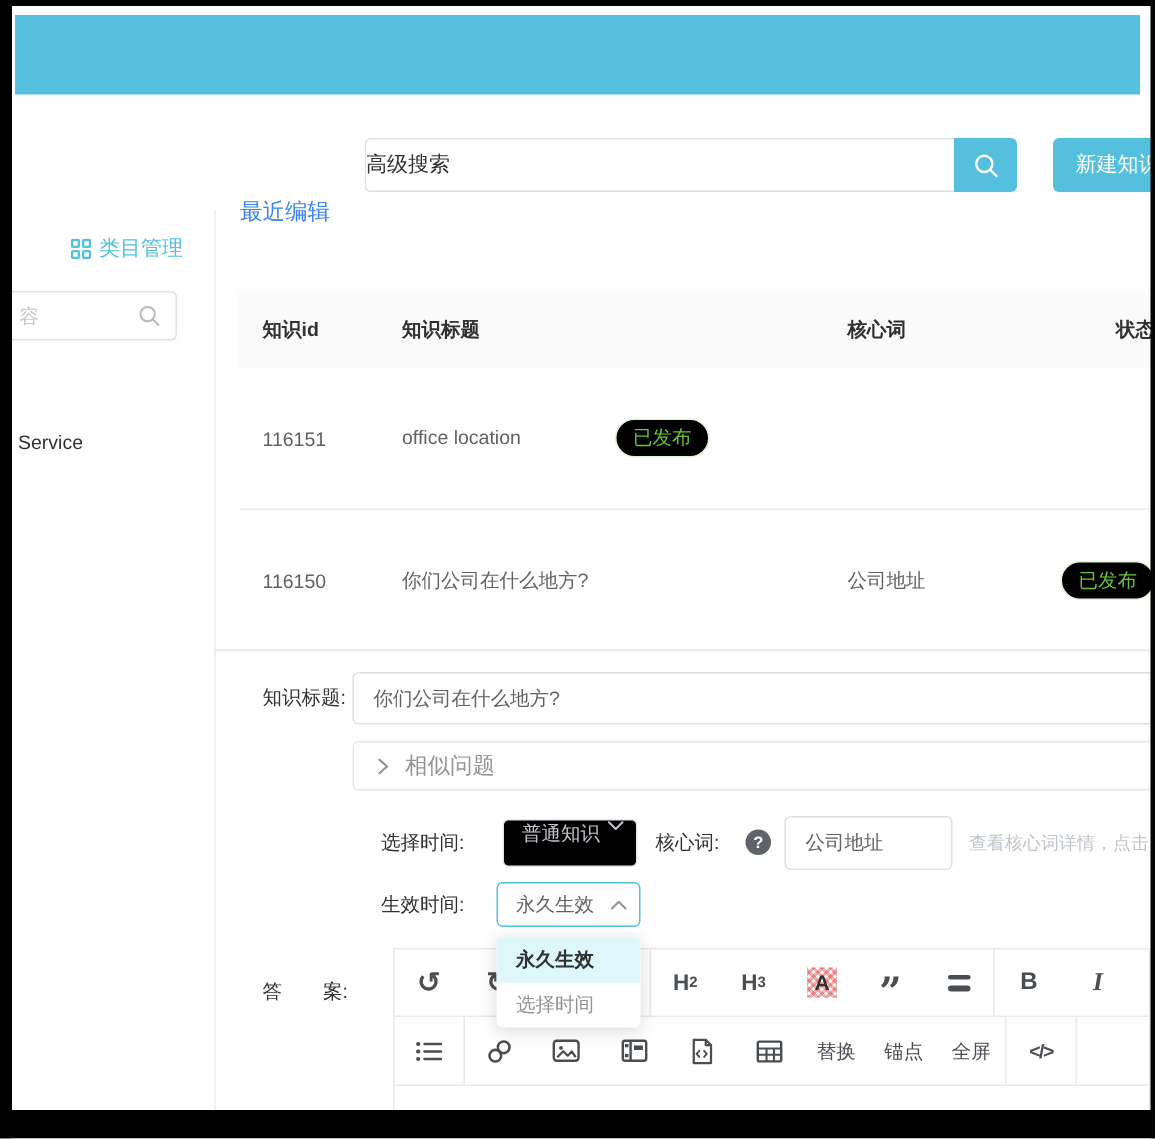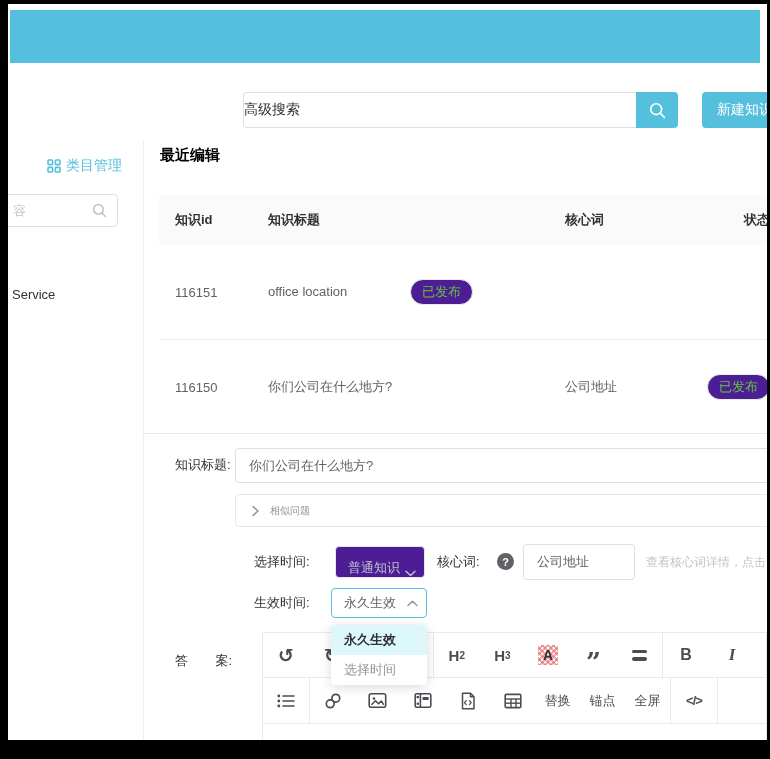--- a/index.html
+++ b/index.html
@@ -38,49 +38,49 @@
   .side-divider { left:143px; top:140px; width:1px; height:600px; background:#ebeef5; }
   .cat-manage { left:47px; top:157px; display:flex; align-items:center; gap:5px; color:#55c0dd;
     font-size:14px; cursor:pointer; }
   .side-search { left:-16px; top:194px; width:134px; height:33px; border:1px solid #dcdfe6;
     border-radius:4px; background:#fff; display:flex; align-items:center; }
   .side-search-text { padding-left:28px; font-size:13px; color:#c0c4cc; flex:1; }
   .side-search .mag { margin-right:10px; }
   .side-item { left:12px; top:287px; font-size:13px; color:#303133; cursor:pointer; }
 
   
-  .section-title { left:160px; top:146px; font-size:15px; font-weight:700; color:#000000; }
+  .section-title { left:160px; top:132px; font-size:15px; font-weight:400; color:#3b82f6; }
 
   .ktable { left:159px; top:195px; width:620px; }
   .t-row { display:flex; align-items:center; }
   .t-head { background:#fafafa; height:50px; font-weight:bold; font-size:13px; color:#303133; }
   .t-body { height:94px; font-size:13px; color:#606266; }
   .t-sep { height:1px; background:#ebeef5; margin:0 0 0 1px; }
   .c-id { width:93px; padding-left:16px; }
   .c-title { width:297px; padding-left:16px; }
   .c-kw { width:111px; padding-left:16px; word-break:break-all; line-height:20px; }
   .c-st { width:110px; padding-left:16px;text-align:right; }
   .badge { display:inline-block; height:26px; line-height:24px; padding:0 11px; border-radius:13px;
-    background:#4c1d95; border:1px solid #e1f3d8; color:#67c23a; font-size:13px; }
+    background:#000000; border:1px solid #e1f3d8; color:#67c23a; font-size:13px; }
 
   
   .panel-top { left:143px; top:433px; width:627px; height:1px; background:#e8e8e8; }
   .fld-label { font-size:13px; color:#303133; }
   .lbl-title { left:175px; top:456px; }
   .title-input { left:235px; top:448px; width:545px; height:35px; border:1px solid #dcdfe6;
     border-radius:4px; background:#fff; display:flex; align-items:center; padding-left:13px;
     font-size:13px; color:#606266; }
   .similar-box { left:235px; top:494px; width:545px; height:33px; border:1px solid #e4e7ed;
     border-radius:4px; background:#fff; display:flex; align-items:center; gap:10px; padding-left:15px;
     cursor:pointer; }
-  .similar-label { font-size:10px; color:#909399;text-align:center; }
+  .similar-label { font-size:15px; color:#909399;text-align:center; }
 
   .lbl-type { left:254px; top:546px; line-height:32px; }
-  .type-select { left:335px; top:546px; width:90px; height:32px; background:#4c1d95;
-    border:1px solid #e4e7ed; border-radius:4px; display:flex; align-items:flex-end;
+  .type-select { left:335px; top:546px; width:90px; height:32px; background:#000000;
+    border:1px solid #e4e7ed; border-radius:4px; display:flex; align-items:flex-start;
     padding:0 8px 0 12px; font-size:13px; color:#c0c4cc; cursor:not-allowed; justify-content:space-between; }
   .lbl-kw { left:437px; top:546px; line-height:32px; }
   .help-icon { left:497px; top:553px; width:17px; height:17px; border-radius:50%; background:#5f6266;
     color:#fff; font-size:11px; font-weight:bold; display:flex; align-items:center; justify-content:center; cursor:pointer; }
   .kw-input { left:523px; top:544px; width:112px; height:36px; border:1px solid #dcdfe6;
     border-radius:4px; display:flex; align-items:center; padding-left:13px; font-size:13px; color:#606266; background:#fff; }
   .kw-hint { left:646px; top:546px; line-height:32px; font-size:12px; color:#c0c4cc; white-space:nowrap; }
 
   .lbl-eff { left:254px; top:588px; line-height:30px; }
   .eff-select { left:331px; top:588px; width:96px; height:30px; border:1px solid #55c0dd;

